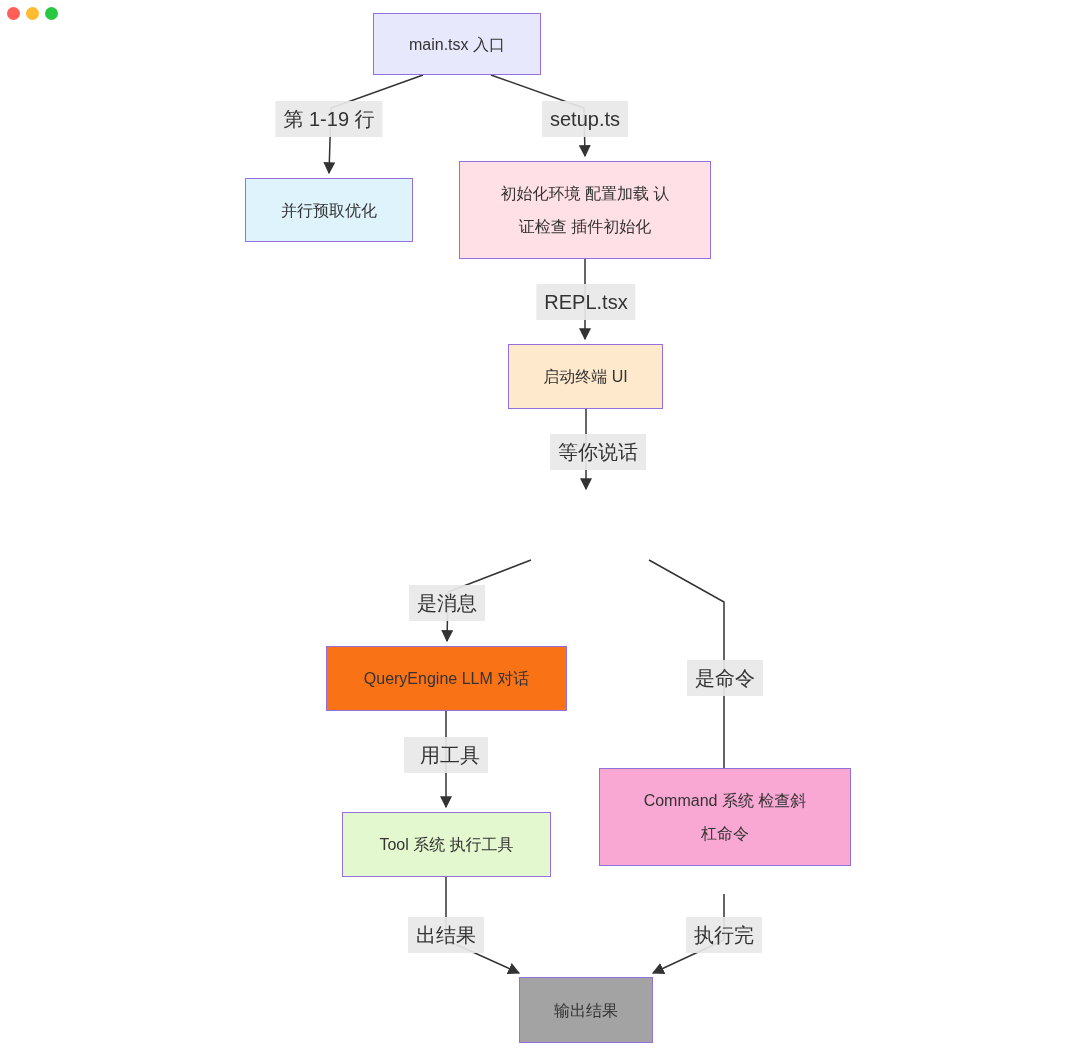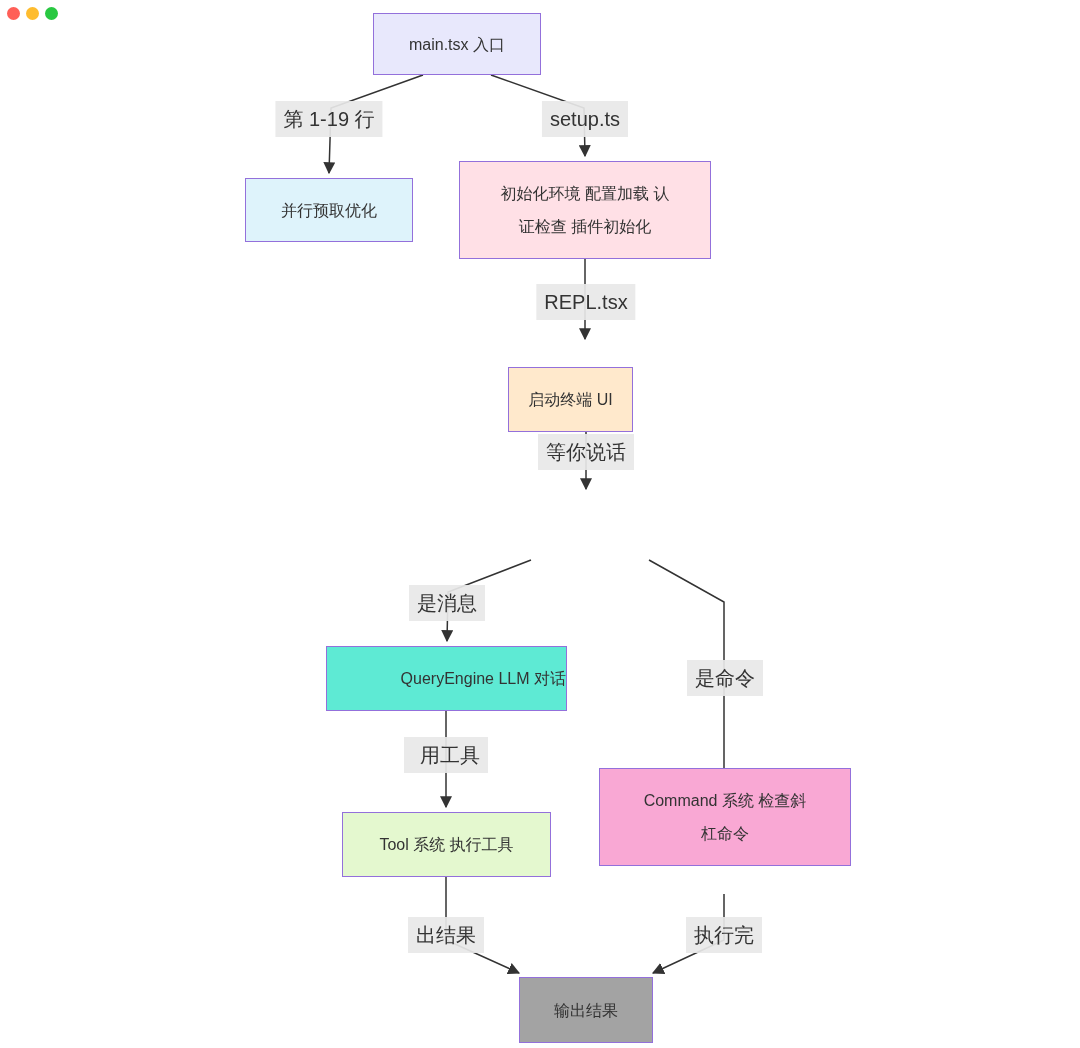--- a/index.html
+++ b/index.html
@@ -88,45 +88,45 @@
 
   <div class="node" style="left: 245px; top: 178px; width: 168px; height: 64px; background-color: rgb(222, 243, 251);">
     <span class="line">并行预取优化</span>
   </div>
 
   <div class="node" style="left: 459px; top: 161px; width: 252px; height: 98px; background-color: rgb(255, 224, 230);">
     <span class="line">初始化环境 配置加载 认</span>
     <span class="line">证检查 插件初始化</span>
   </div>
 
-  <div class="node" style="left: 508px; top: 344px; width: 125px; height: 65px; background-color: rgb(255, 233, 204); margin-top: 23px;">
+  <div class="node" style="left: 508px; top: 344px; width: 155px; height: 65px; background-color: rgb(255, 233, 204);">
     <span class="line">启动终端 UI</span>
   </div>
 
 
-  <div class="node" style="left: 326px; top: 646px; width: 241px; height: 65px; background-color: #5eead4; align-items: flex-end;">
+  <div class="node" style="left: 326px; top: 646px; width: 241px; height: 65px; background-color: #f97316;">
     <span class="line">QueryEngine LLM 对话</span>
   </div>
 
   <div class="node" style="left: 342px; top: 812px; width: 209px; height: 65px; background-color: rgb(228, 248, 207);">
     <span class="line">Tool 系统 执行工具</span>
   </div>
 
   <div class="node" style="left: 599px; top: 768px; width: 252px; height: 98px; background-color: #f9a8d4;">
     <span class="line">Command 系统 检查斜</span>
     <span class="line">杠命令</span>
   </div>
 
   <div class="node" style="left: 519px; top: 977px; width: 134px; height: 66px; background-color: #a3a3a3;">
     <span class="line">输出结果</span>
   </div>
 
   <div class="edge-label" style="left:329px; top:119px;">第 1-19 行</div>
   <div class="edge-label" style="left:585px; top:119px;">setup.ts</div>
   <div class="edge-label" style="left:586px; top:302px;">REPL.tsx</div>
-  <div class="edge-label" style="left:586px; top:452px;">等你说话</div>
+  <div class="edge-label" style="left:598px; top:452px;">等你说话</div>
   <div class="edge-label" style="left:447px; top:603px;">是消息</div>
   <div class="edge-label" style="left:725px; top:678px;">是命令</div>
   <div class="edge-label" style="left:446px; top:755px;padding-left:16px;">用工具</div>
   <div class="edge-label" style="left:446px; top:935px;">出结果</div>
   <div class="edge-label" style="left:724px; top:935px;">执行完</div>
 
 </div>
 
 </body></html>

